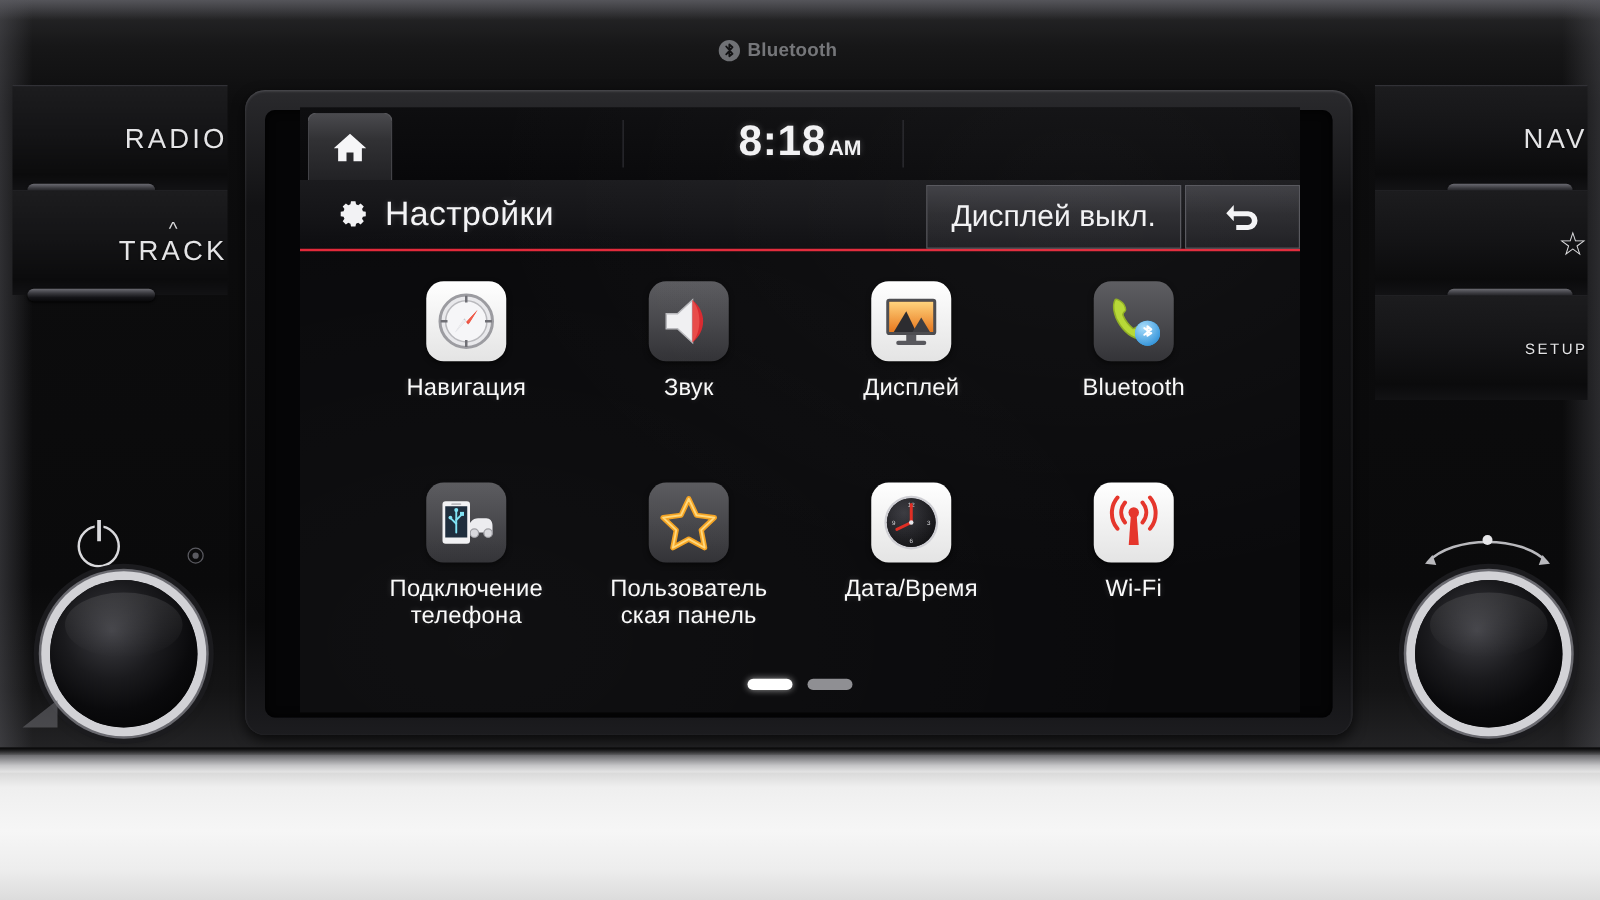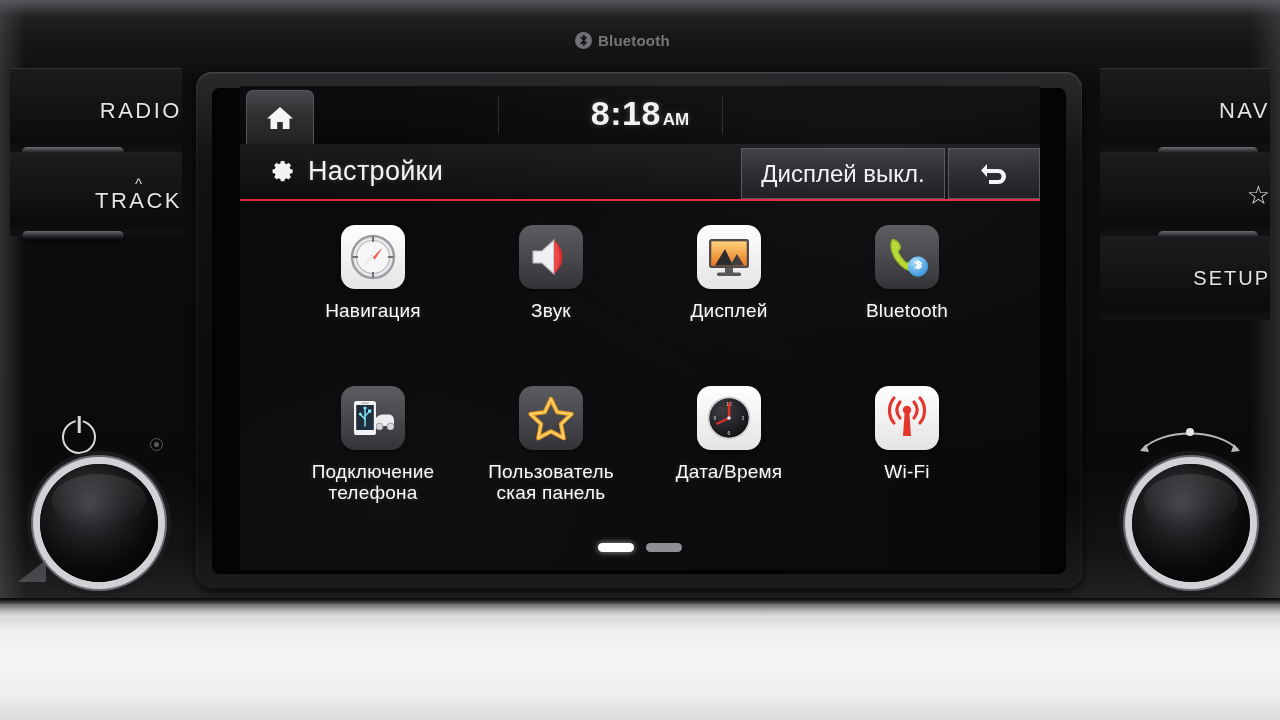--- a/index.html
+++ b/index.html
@@ -82,21 +82,21 @@
     background: linear-gradient(to bottom, #1c1c1e 0%, #141416 45%, #0b0b0c 85%, #121214 100%);
     display: flex; align-items: center; justify-content: flex-end;
     border-top: 1px solid rgba(90,90,96,.20);
   }
   .hard-btn:first-child { border-top: 1px solid rgba(110,110,118,.35); }
   .hard-btn .lbl {
     color: #e4e4e6; font-size: 22px; letter-spacing: 2.5px;
     font-family: "Liberation Sans", sans-serif;
     text-shadow: 0 1px 1px rgba(0,0,0,.9);
   }
-  .hard-btn .lbl.small { font-size: 20px; letter-spacing: 2px; }
+  .hard-btn .lbl.small { font-size: 12px; letter-spacing: 2px; }
   
   .hard-btn .chrome {
     position: absolute; bottom: -5px; height: 10px; border-radius: 5px;
     background: linear-gradient(to bottom, #6b6b72 0%, #3a3a3f 35%, #141417 70%, #08080a 100%);
     box-shadow: 0 1px 2px rgba(0,0,0,.9);
   }
   .btn-col.left  .chrome { left: 12px; right: 58px; }
   .btn-col.right .chrome { left: 58px; right: 12px; }
 
   .seek-wrap, .track-wrap { display:flex; flex-direction:column; align-items:center; line-height:1; }

